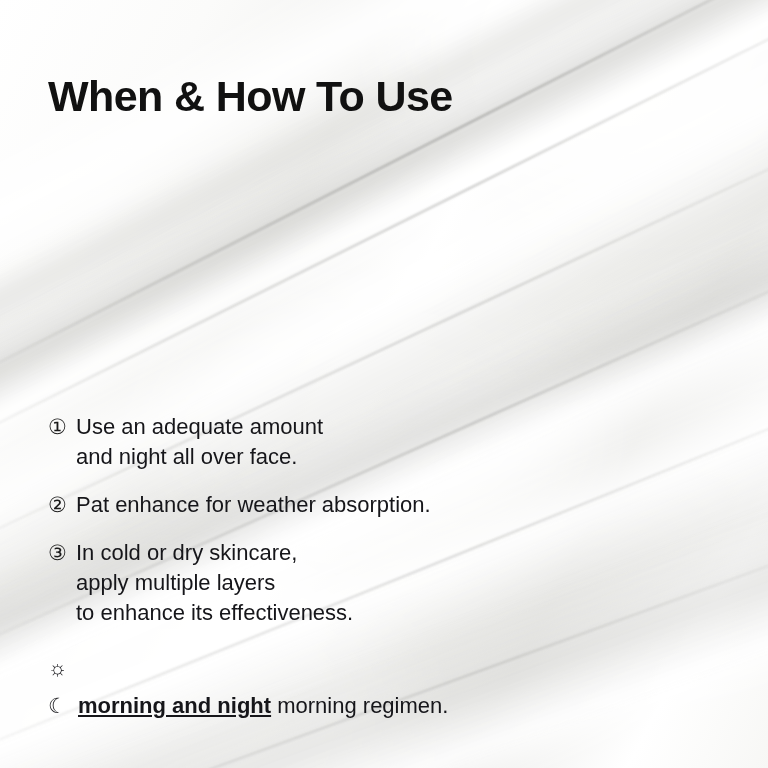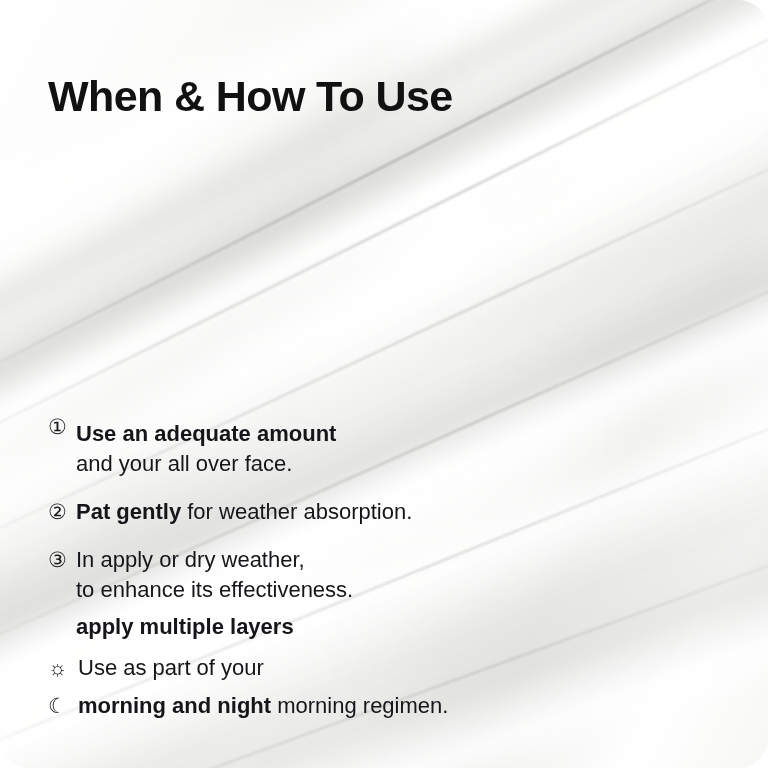--- a/index.html
+++ b/index.html
@@ -13,21 +13,20 @@
     font-family: "Liberation Sans", sans-serif;
     background: #ffffff;
   }
 
   .canvas {
     position: relative;
     width: 768px;
     height: 768px;
     overflow: hidden;
     background: #f4f4f2;
-    border-radius: 30px;
   }
 
   
   .bg {
     position: absolute;
     inset: 0;
     background:
       linear-gradient(118deg, #ffffff 0%, #fbfbfa 18%, #f2f2f0 34%, #ffffff 48%, #f6f6f4 62%, #ededeb 74%, #ffffff 88%, #f7f7f5 100%);
   }
   .smear {
@@ -150,22 +149,21 @@
     color: #1a1a1a;
     font-weight: 400;
   }
   .step-body {
     font-size: 22px;
     line-height: 30px;
     font-weight: 400;
     color: #16161a;
   }
   .step-body .b {
-    font-weight: 700;
-    margin-top: 7px;
+    font-weight: 400;
   }
   .step-line { display: block; }
 
   .closing {
     position: absolute;
     left: 48px;
     top: 652px;
     width: 660px;
     color: #16161a;
   }
@@ -179,21 +177,21 @@
     width: 30px;
     font-size: 21px;
     line-height: 32px;
     text-align: left;
     color: #16161a;
   }
   .closing-text {
     font-size: 22px;
     line-height: 32px;
   }
-  .closing-text .b { font-weight: 700; }
+  .closing-text .b { font-weight: 700; text-decoration: underline; }
 </style>
 </head>
 <body>
 
 <div class="canvas">
 
   <div class="bg">
     <div class="glow g1"></div>
     <div class="glow g2"></div>
     <div class="glow g3"></div>
@@ -214,44 +212,43 @@
   <div class="content">
 
     <h1 class="title">When &amp; How To Use</h1>
 
     <div class="steps">
 
       <div class="step">
         <span class="step-num">①</span>
         <span class="step-body">
           <span class="step-line b">Use an adequate amount</span>
-          <span class="step-line">and your all over face.</span>
+          <span class="step-line">and night all over face.</span>
         </span>
       </div>
 
       <div class="step">
         <span class="step-num">②</span>
-        <span class="step-body"><span class="b">Pat gently</span><span> for weather absorption.</span></span>
+        <span class="step-body"><span class="b">Pat enhance</span><span> for weather absorption.</span></span>
       </div>
 
       <div class="step">
         <span class="step-num">③</span>
         <span class="step-body">
-          <span class="step-line">In apply or dry weather,</span>
+          <span class="step-line">In cold or dry skincare,</span>
+          <span class="step-line b">apply multiple layers</span>
           <span class="step-line">to enhance its effectiveness.</span>
-          <span class="step-line b">apply multiple layers</span>
         </span>
       </div>
 
     </div>
 
     <div class="closing">
       <div class="closing-row">
         <span class="closing-icon">☼</span>
-        <span class="closing-text">Use as part of your</span>
       </div>
       <div class="closing-row">
         <span class="closing-icon">☾</span>
         <span class="closing-text"><span class="b">morning and night</span><span> morning regimen.</span></span>
       </div>
     </div>
 
   </div>
 </div>
 

